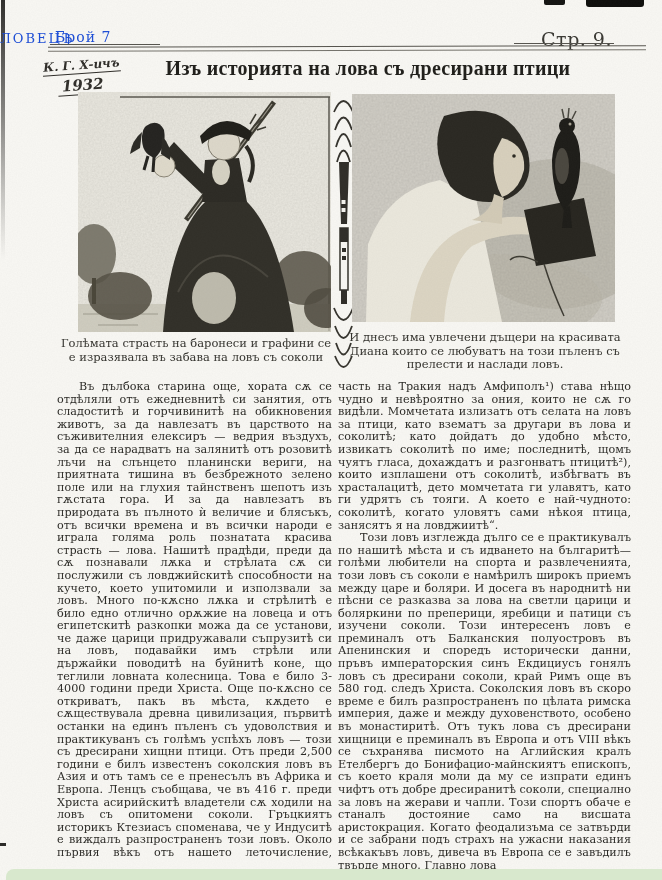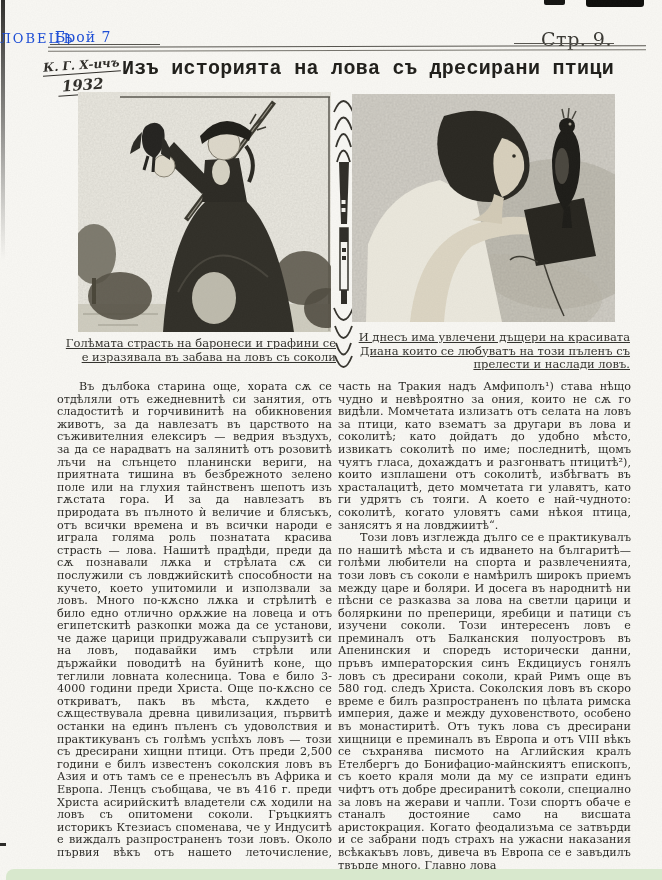--- a/index.html
+++ b/index.html
@@ -26,27 +26,27 @@
     border-top:1.5px solid #56544e;border-bottom:1px solid #75736c;transform:rotate(-.15deg);}
   .hdr-rule-issue{position:absolute;top:44px;left:50px;width:110px;border-top:1px solid #56544e;}
   .hdr-rule-page{position:absolute;top:43px;right:48px;width:100px;border-top:1px solid #56544e;}
   
   .annot{position:absolute;top:54px;left:40px;width:84px;text-align:center;
     transform:rotate(-4deg);font-style:italic;font-weight:bold;color:#2f2d29;}
   .annot-name{display:inline-block;font-size:12px;border-bottom:1.5px solid #2f2d29;padding:0 1px 1px;}
   .annot-year{display:inline-block;font-size:15px;border-bottom:1.5px solid #2f2d29;margin-top:2px;padding:0 4px;}
   
   .title{position:absolute;top:57px;left:112px;width:512px;text-align:center;
-    font-family:Liberation Mono, monospace;font-weight:bold;
+    font-family:Liberation Serif, serif;font-weight:bold;
     font-size:20px;letter-spacing:.3px;color:#1f1e1a;}
   
   .fig-left-img{position:absolute;left:78px;top:92px;width:253px;height:240px;}
   .fig-right-img{position:absolute;left:352px;top:94px;width:263px;height:228px;}
   .ornament{position:absolute;left:331px;top:88px;width:25px;height:287px;}
-  .caption{position:absolute;font-size:11.5px;line-height:13.5px;text-align:right;color:#33322d;text-decoration:underline;}
+  .caption{position:absolute;font-size:11.5px;line-height:13.5px;text-align:center;color:#33322d;}
   .cap-left{left:56px;top:337px;width:280px;}
   .cap-right{left:340px;top:331px;width:290px;}
   
   .bodycol{position:absolute;top:381px;font-size:11.2px;line-height:12.6px;
     text-align:justify;color:#2b2a26;}
   .col-left{left:57px;width:275px;height:478px;overflow:hidden;}
   .col-right{left:338px;width:293px;}
   .bodycol p{margin:0;}
   .indent{text-indent:22px;}
   .footnote-rule{width:96px;border-top:1px dotted #5c5a54;margin:6px 0 3px 0;}

